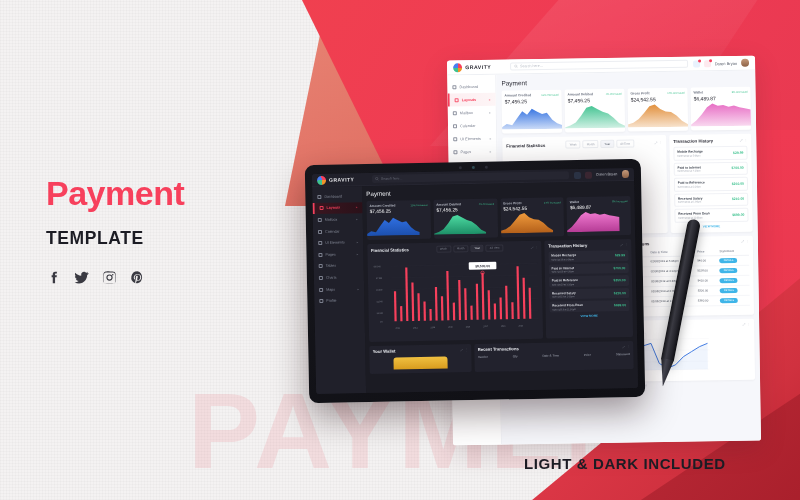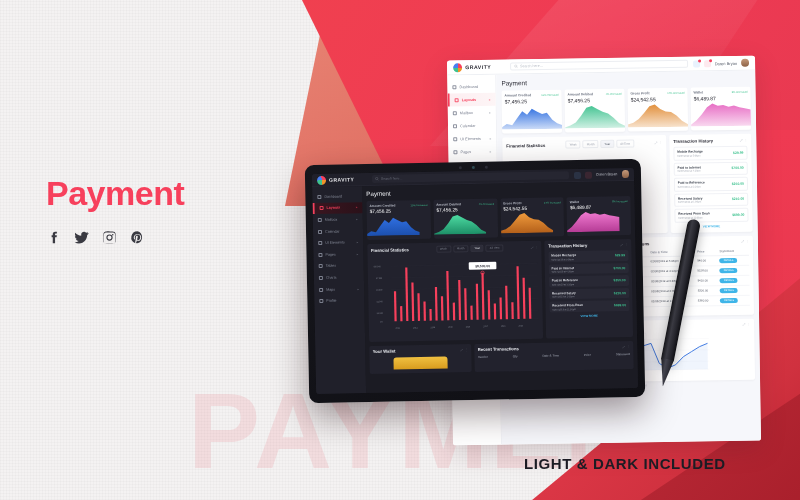--- a/index.html
+++ b/index.html
@@ -249,20 +249,21 @@
   <div class="shape red-facet"></div>
   <div class="shape red-strip-right"></div>
   <div class="watermark">PAYMENT</div>
   <div class="shape red-corner-br"></div>
   <div class="shape red-corner-br2"></div>
 </div>
 
 <div class="left-panel">
   <div class="title-payment">Payment</div>
   <div class="subtitle">
+    <div>TEMPLATE</div>
   </div>
   <div class="socials">
     <a>
       <svg class="social-ic" viewBox="0 0 24 24">
           <path d="M14.5 8.5V6.8c0-.8.2-1.2 1.4-1.2h1.5V2.6h-2.6c-3 0-4 1.4-4 3.9v2H9v3h1.8V21h3.7v-9.5h2.5l.3-3h-2.8z"></path>
         </svg>
     </a>
     <a>
       <svg class="social-ic" viewBox="0 0 24 24">
           <path d="M23 4.9c-.8.4-1.7.6-2.6.8 1-.6 1.7-1.5 2-2.6-.9.5-1.9.9-3 1.1A4.6 4.6 0 0 0 11.5 8c0 .4 0 .7.1 1-3.8-.2-7.2-2-9.5-4.8-.4.7-.6 1.5-.6 2.3 0 1.6.8 3 2 3.8-.7 0-1.4-.2-2-.6v.1c0 2.2 1.6 4.1 3.7 4.5-.4.1-.8.2-1.2.2-.3 0-.6 0-.9-.1.6 1.8 2.3 3.1 4.3 3.2A9.2 9.2 0 0 1 1 19.5a13 13 0 0 0 7 2c8.4 0 13-7 13-13v-.6c.9-.6 1.6-1.4 2.2-2z"></path>

